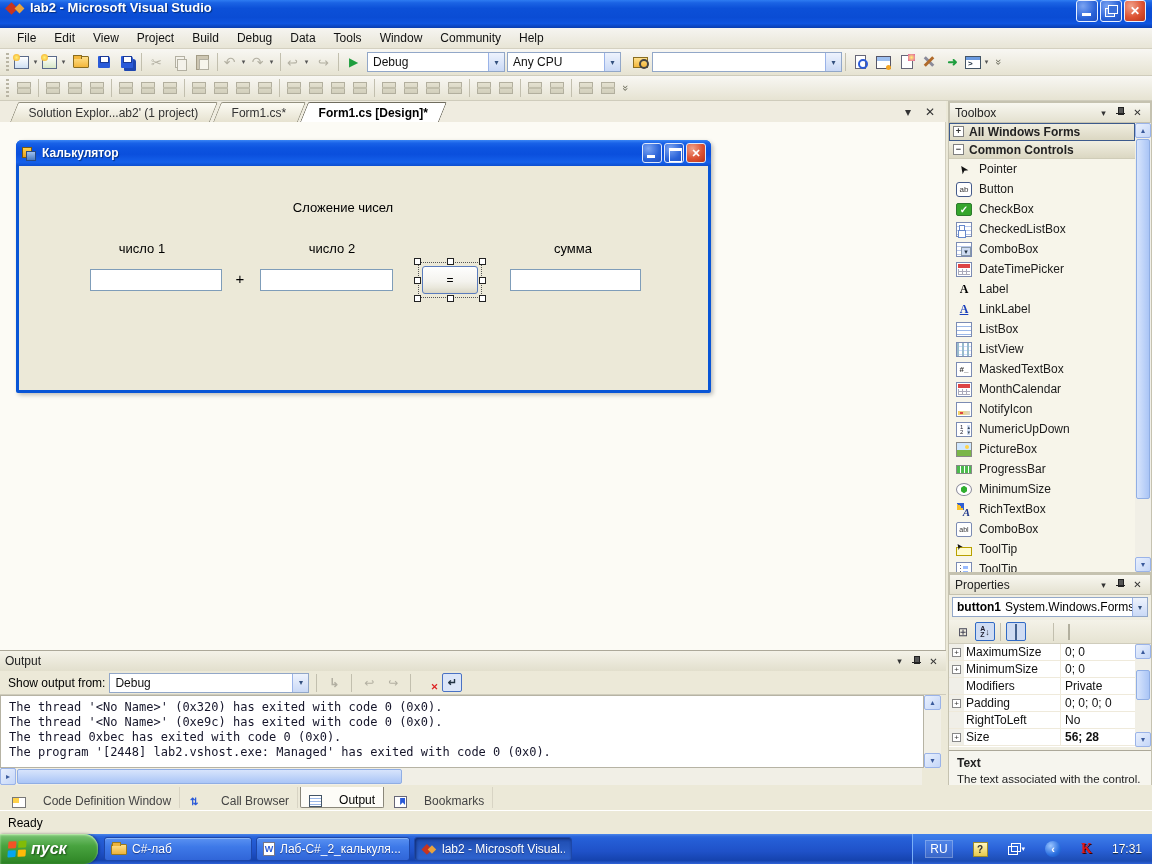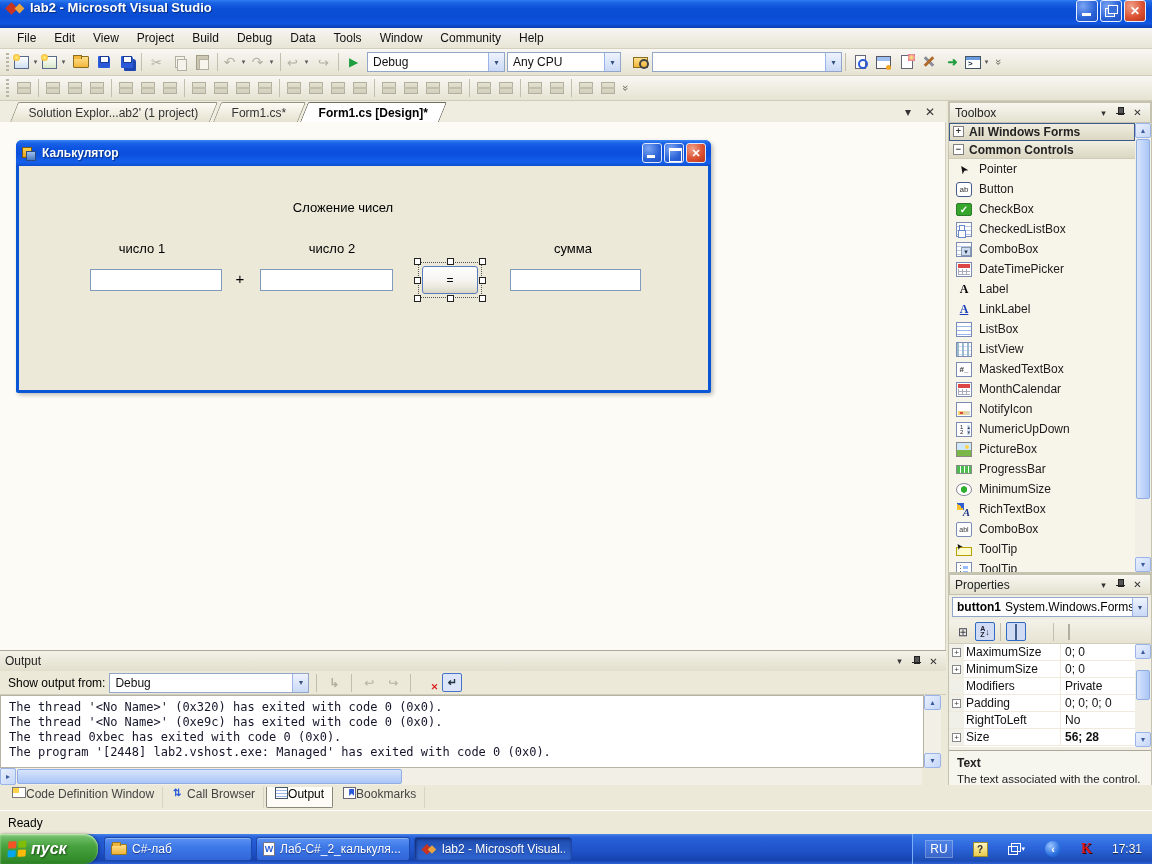--- a/index.html
+++ b/index.html
@@ -219,21 +219,21 @@
   .i-nextmsg::before{content:"↪";font-size:12px;color:#b3b0a2}
   .i-clear::before{content:"";width:10px;height:10px;background:repeating-linear-gradient(180deg,#8a94b8 0 2px,transparent 2px 4px)}
   .i-clear::after{content:"✕";position:absolute;right:0;bottom:0;color:#d22;font-size:9px;font-weight:bold}
   .i-wrap{border:1px solid #4a72c4;background:#dce6f8;border-radius:2px}
   .i-wrap::before{content:"↵";font-size:11px;color:#234;font-weight:bold}
   .out-text{position:absolute;left:0;top:44px;width:924px;height:73px;background:#fff;border:1px solid #b6b3a4;
     font-family:"DejaVu Sans Mono",monospace;font-size:12px;color:#15152a;padding:4px 8px;line-height:15px;white-space:pre}
 
   
   .docktabs{position:absolute;left:0;top:785px;width:1152px;height:25px;background:#ece9d8;display:flex;align-items:flex-start;padding:2px 0 0 4px;gap:2px}
-  .dktab{height:21px;display:flex;align-items:flex-start;gap:0;padding:0 8px;color:#444;border-right:1px solid #d8d4c4}
+  .dktab{height:21px;display:flex;align-items:flex-end;gap:17px;padding:0 8px;color:#444;border-right:1px solid #d8d4c4}
   .dktab.active{background:#fdfcf7;border:1px solid #8a877a;border-top:none;color:#000;border-radius:0 0 2px 2px}
   .ic-codedef{width:14px;height:11px;border:1px solid #777;background:#fff;position:relative}
   .ic-codedef::before{content:"";position:absolute;left:0;top:0;width:6px;height:5px;background:#ffd24a}
   .ic-callbr{width:14px;height:12px;position:relative}
   .ic-callbr::before{content:"⇄";font-size:10px;color:#2a5ad8;font-weight:bold;position:absolute;left:0;top:0;transform:rotate(90deg)}
   .ic-output{width:13px;height:12px;border:1px solid #456;background:repeating-linear-gradient(180deg,#fff 0 2px,#9bb8e8 2px 3px)}
   .ic-bkmk{width:13px;height:12px;border:1px solid #667;background:#fff;position:relative}
   .ic-bkmk::before{content:"";position:absolute;right:1px;top:1px;width:5px;height:7px;background:#2a5ad8;clip-path:polygon(0 0,100% 0,100% 100%,50% 65%,0 100%)}
   .statusbar{position:absolute;left:0;top:810px;width:1152px;height:24px;background:#ece9d8;border-top:1px solid #fff;
     display:flex;align-items:center;padding-left:8px;color:#000}

